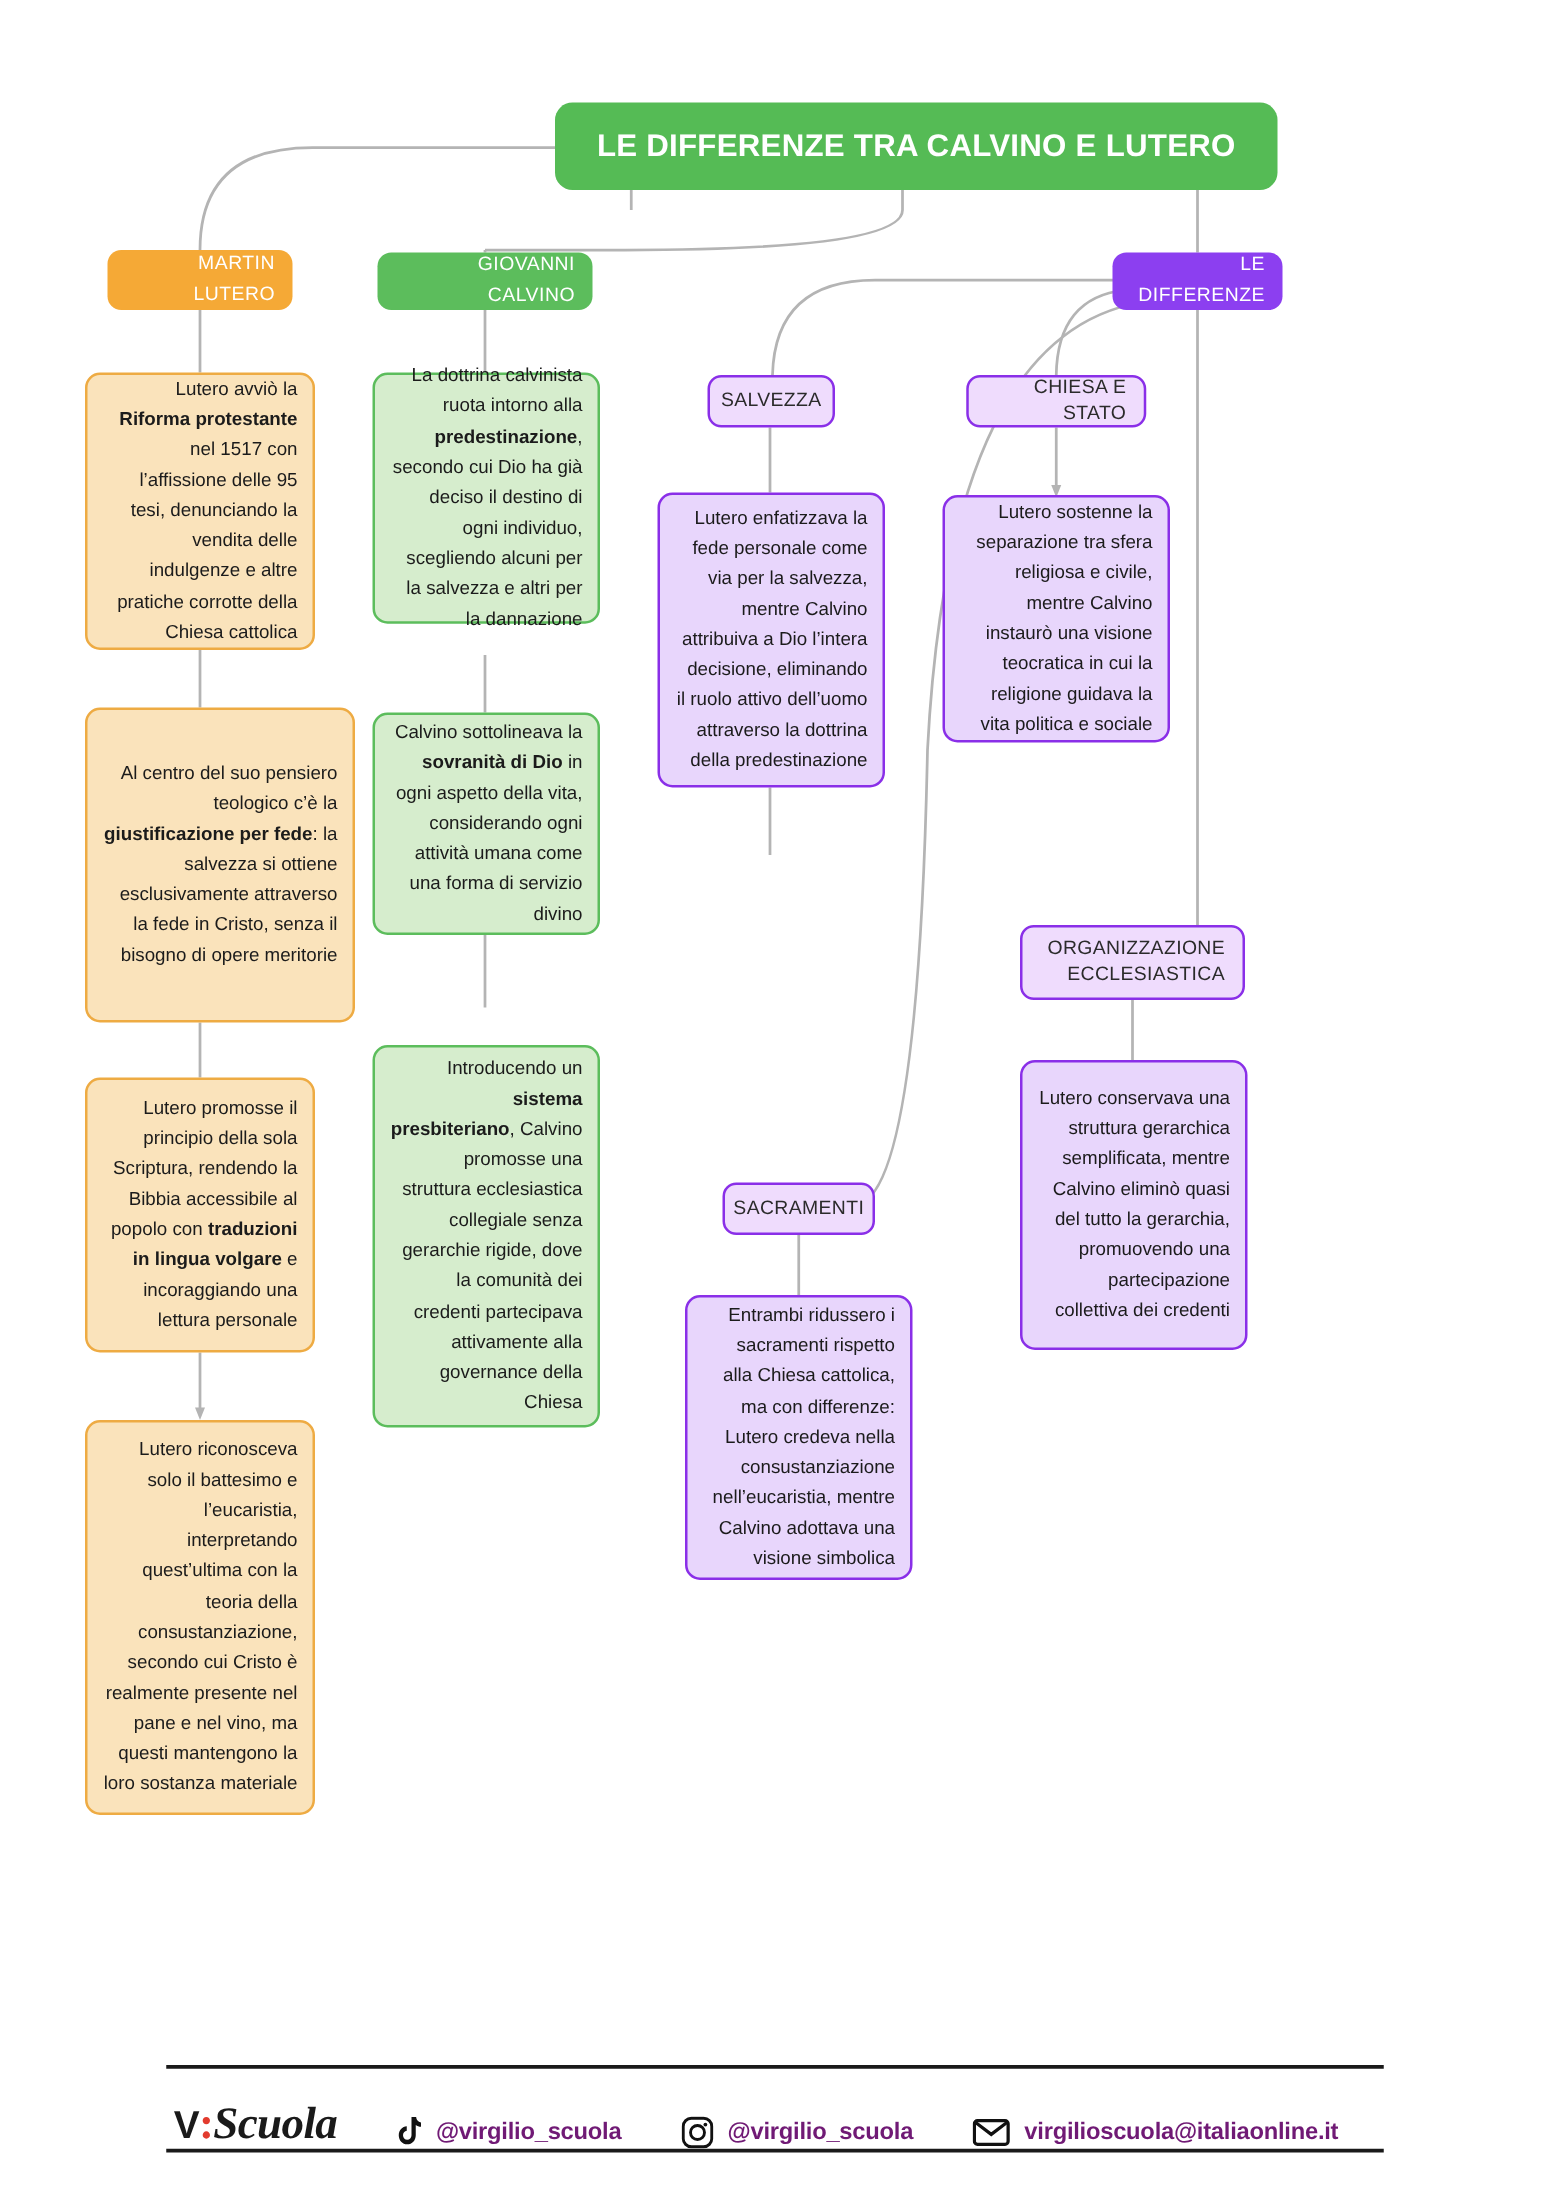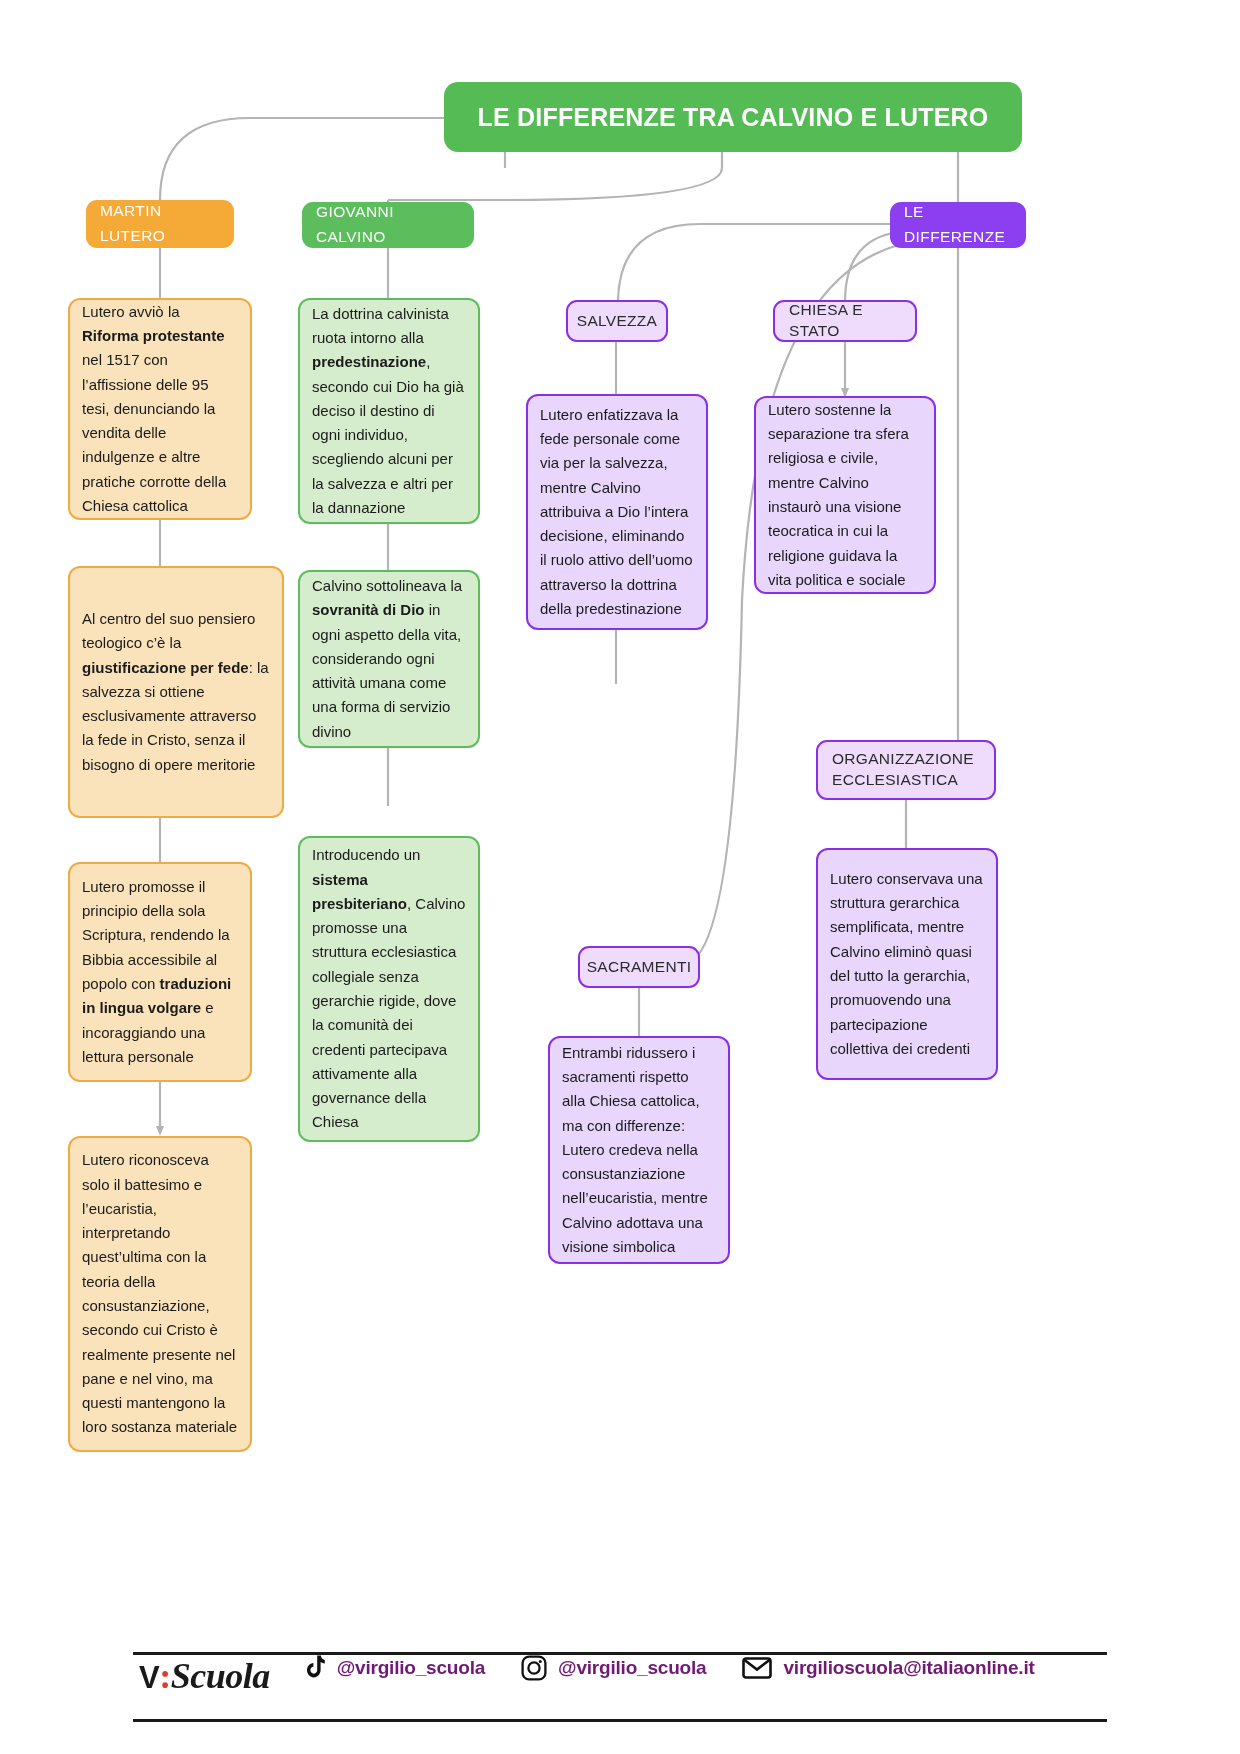--- a/index.html
+++ b/index.html
@@ -27,21 +27,21 @@
   }
 
   
   .node {
     position: absolute;
     z-index: 2;
     border-radius: 12px;
     display: flex;
     align-items: center;
     justify-content: center;
-    text-align: left;
+    text-align: right;
     line-height: 1.60;
   }
 
   
   .title-node {
     background: #55bb55;
     color: #ffffff;
     font-size: 25px;
     font-weight: bold;
     letter-spacing: .2px;
@@ -99,23 +99,23 @@
     position: absolute;
     left: 133px;
     top: 1652px;
     width: 974px;
     z-index: 3;
   }
   .rule { width: 100%; height: 3px; background: #1a1a1a; }
   .rule.bottom { height: 3px; }
   .footer-row {
     display: flex;
-    align-items: flex-start;
+    align-items: flex-end;
     height: 64px;
-    gap: 0;
+    gap: 12px;
     padding-left: 6px;
   }
   .brand {
     font-family: "Liberation Serif", serif;
     font-size: 36px;
     font-style: italic;
     font-weight: bold;
     letter-spacing: -0.5px;
     color: #1a1a1a;
     white-space: nowrap;
@@ -202,21 +202,21 @@
   <div class="node card orange" style="left:68px; top:862px; width:184px; height:220px;">
       <span><span>Lutero promosse il principio della sola Scriptura, rendendo la Bibbia accessibile al popolo con </span><b>traduzioni in lingua volgare</b><span> e incoraggiando una lettura personale</span></span>
     </div>
 
   <div class="node card orange" style="left:68px; top:1136px; width:184px; height:316px;">
       <span><span>Lutero riconosceva solo il battesimo e l’eucaristia, interpretando quest’ultima con la teoria della consustanziazione, secondo cui Cristo è realmente presente nel pane e nel vino, ma questi mantengono la loro sostanza materiale</span></span>
     </div>
 
   <div class="node pill green" style="left:302px; top:202px; width:172px; height:46px;">GIOVANNI CALVINO</div>
 
-  <div class="node card green" style="left:298px; top:298px; width:182px; height:226px;">
+  <div class="node card green" style="left:298px; top:298px; width:182px; height:201px;">
       <span><span>La dottrina calvinista ruota intorno alla </span><b>predestinazione</b><span>, secondo cui Dio ha già deciso il destino di ogni individuo, scegliendo alcuni per la salvezza e altri per la dannazione</span></span>
     </div>
 
   <div class="node card green" style="left:298px; top:570px; width:182px; height:178px;">
       <span><span>Calvino sottolineava la </span><b>sovranità di Dio</b><span> in ogni aspetto della vita, considerando ogni attività umana come una forma di servizio divino</span></span>
     </div>
 
   <div class="node card green" style="left:298px; top:806px; width:182px; height:306px;margin-top:30px;">
       <span><span>Introducendo un </span><b>sistema presbiteriano</b><span>, Calvino promosse una struttura ecclesiastica collegiale senza gerarchie rigide, dove la comunità dei credenti partecipava attivamente alla governance della Chiesa</span></span>
     </div>

